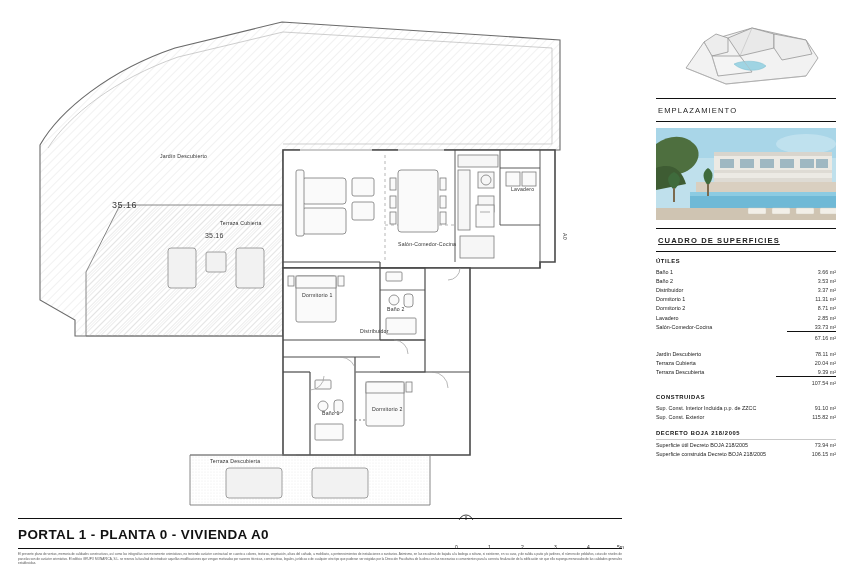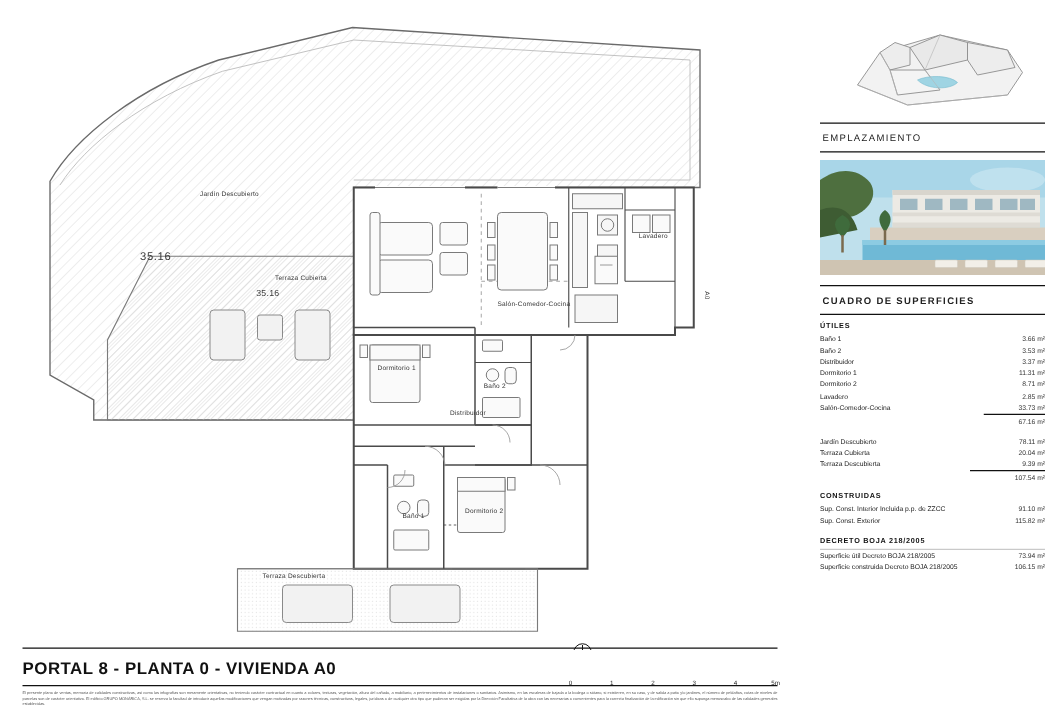--- a/index.html
+++ b/index.html
@@ -89,21 +89,21 @@
     height: 1px;
     background: #c9c9c9;
     margin: 0;
   }
   .r-title {
     font-size: 7.6px;
     letter-spacing: 1.1px;
     color: #222;
     padding: 7px 0 6px 2px;
   }
-  .r-title.bold { font-weight: bold; }
+  .r-title.bold { font-weight: bold; text-decoration: underline; }
 
   .key-thumb {
     position: relative;
     height: 92px;
     margin-top: 6px;
   }
 
   .render {
     position: relative;
     width: 100%;
@@ -329,21 +329,21 @@
     <div class="plan-label" style="left:387px; top:306px;">Baño 2</div>
     <div class="plan-label" style="left:360px; top:328px;">Distribuidor</div>
     <div class="plan-label" style="left:322px; top:410px;">Baño 1</div>
     <div class="plan-label" style="left:372px; top:406px;">Dormitorio 2</div>
     <div class="plan-label" style="left:210px; top:458px;">Terraza Descubierta</div>
 
     <div class="plan-label" style="left:562px; top:233px; writing-mode:vertical-rl;">A0</div>
   </div>
 
   <div class="footer-rule"></div>
-  <div class="footer-title">PORTAL 8 - PLANTA 0 - VIVIENDA A0</div>
+  <div class="footer-title">PORTAL 1 - PLANTA 0 - VIVIENDA A0</div>
   <div class="footer-rule2"></div>
 
   <div style="position:absolute; left:458px; top:544px; width:170px;">
     <span style="position:absolute; left:-3px; font-size:5px;">0</span>
     <span style="position:absolute; left:30px; font-size:5px;">1</span>
     <span style="position:absolute; left:63px; font-size:5px;">2</span>
     <span style="position:absolute; left:96px; font-size:5px;">3</span>
     <span style="position:absolute; left:129px; font-size:5px;">4</span>
     <span style="position:absolute; left:159px; font-size:5px;">5m</span>
   </div>

